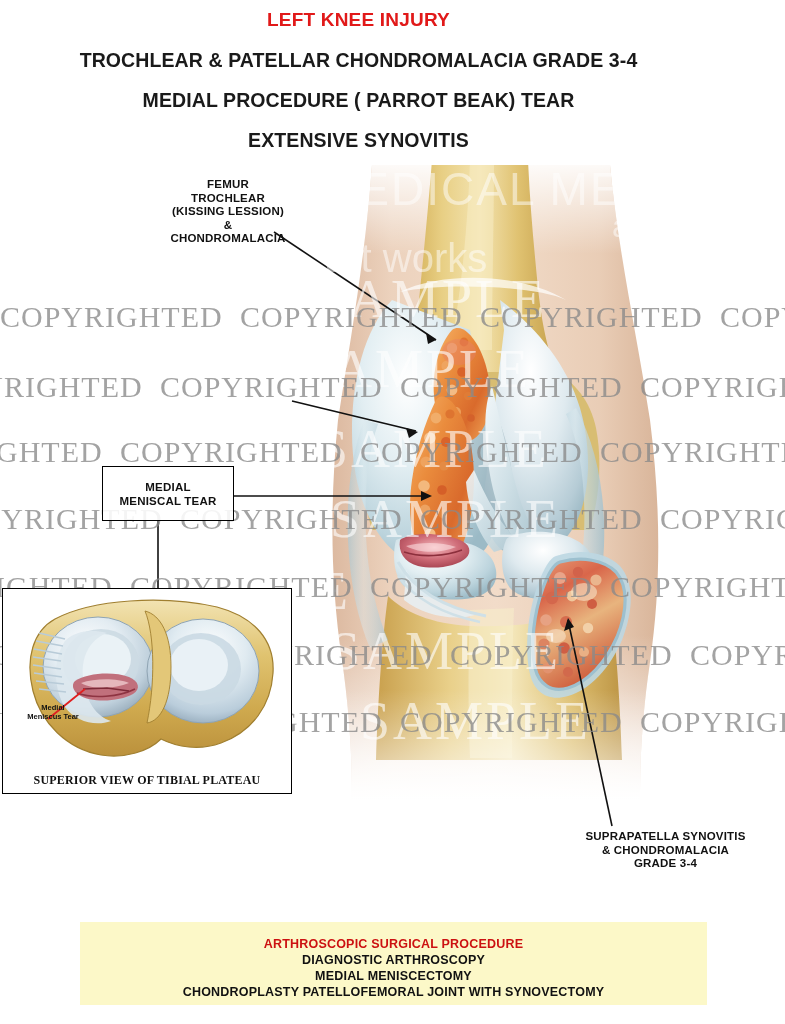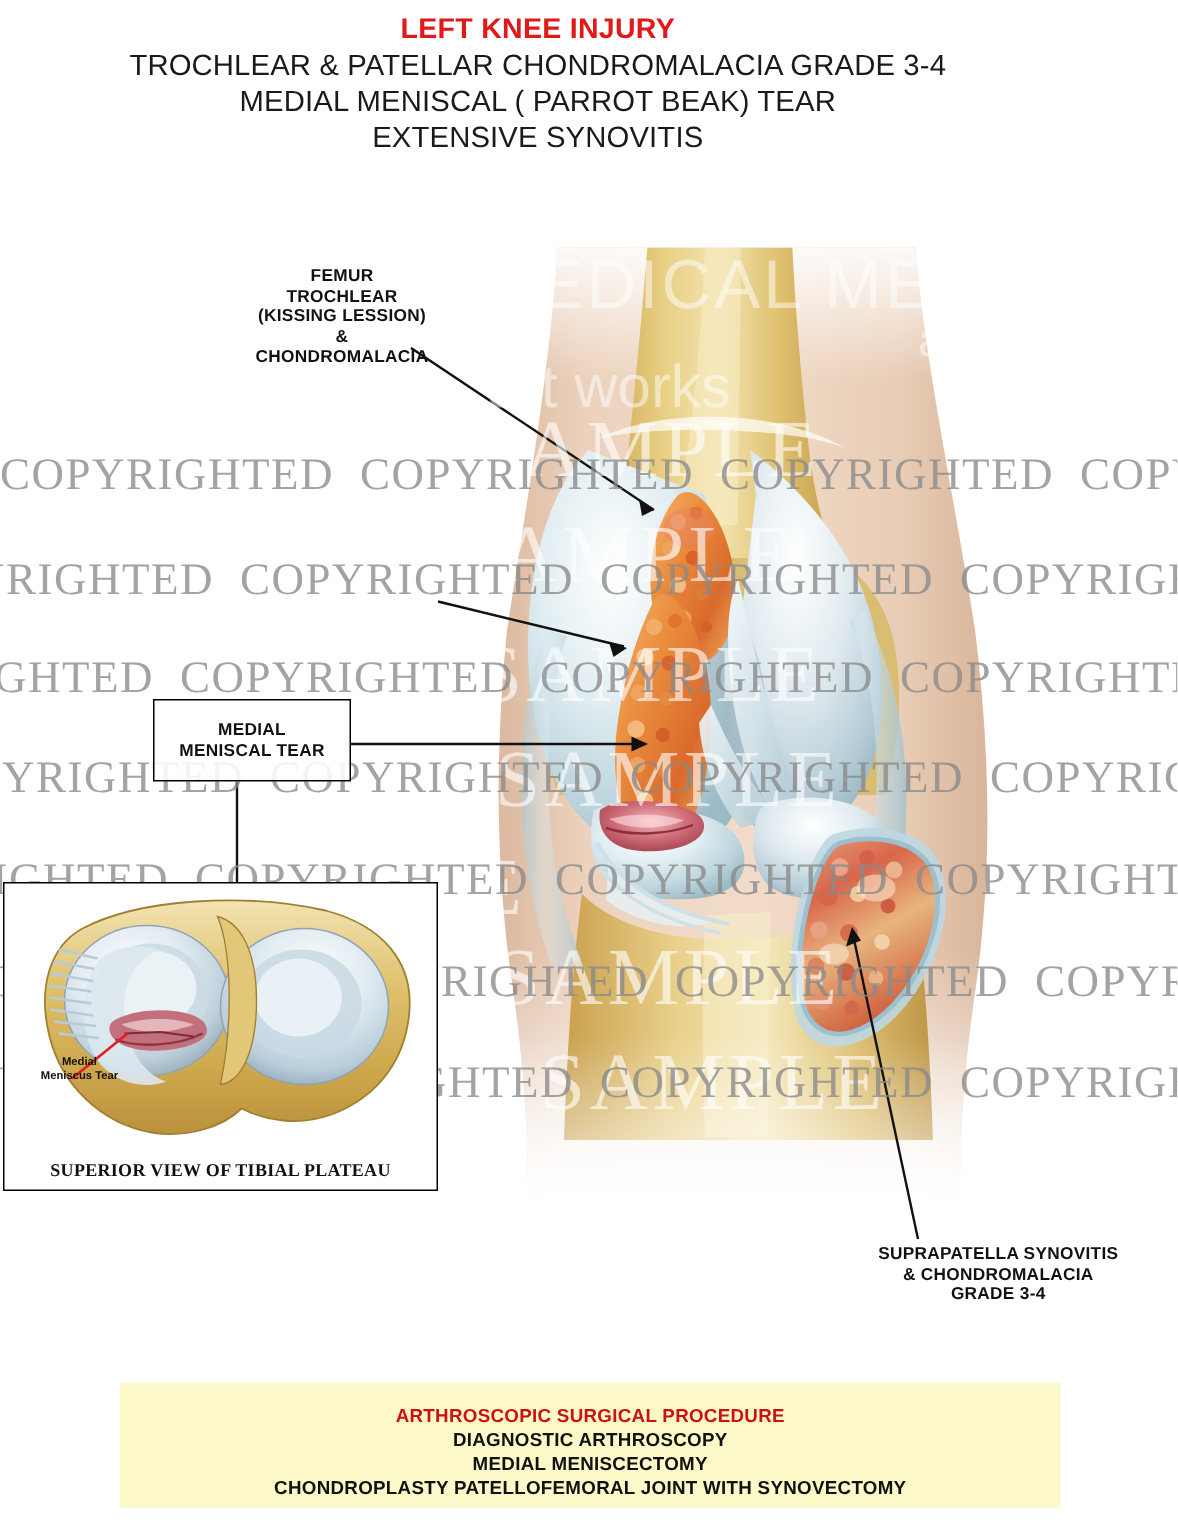--- a/index.html
+++ b/index.html
@@ -32,24 +32,24 @@
     color: #e11919;
     font-size: 19px;
     font-weight: bold;
     letter-spacing: 0.2px;
     line-height: 24px;
     margin: 0;
   }
   .title-black {
     color: #1a1a1a;
     font-size: 19.5px;
-    font-weight: normal;
+    font-weight: bold;
     letter-spacing: 0.1px;
     line-height: 24px;
-    margin: 0;
+    margin: 16px;
   }
 
   
   #wm-copyright {
     position: absolute;
     left: -40px;
     top: 280px;
     width: 880px;
     height: 480px;
     z-index: 25;
@@ -209,21 +209,21 @@
   }
 </style>
 </head>
 <body>
 
 <div id="page">
 
   <div id="title-block">
     <p class="title-red">LEFT KNEE INJURY</p>
     <p class="title-black">TROCHLEAR &amp; PATELLAR CHONDROMALACIA GRADE 3-4</p>
-    <p class="title-black">MEDIAL MENISCAL ( PARROT BEAK) TEAR</p>
+    <p class="title-black">MEDIAL PROCEDURE ( PARROT BEAK) TEAR</p>
     <p class="title-black">EXTENSIVE SYNOVITIS</p>
   </div>
 
   <svg id="illustration" viewBox="0 0 785 1024">
     <defs>
       <linearGradient id="skinGrad" x1="0" y1="0" x2="1" y2="0">
         <stop offset="0%" stop-color="#dcb9a0"></stop>
         <stop offset="18%" stop-color="#ecd2bd"></stop>
         <stop offset="50%" stop-color="#f2dcc9"></stop>
         <stop offset="82%" stop-color="#e9cdb6"></stop>

